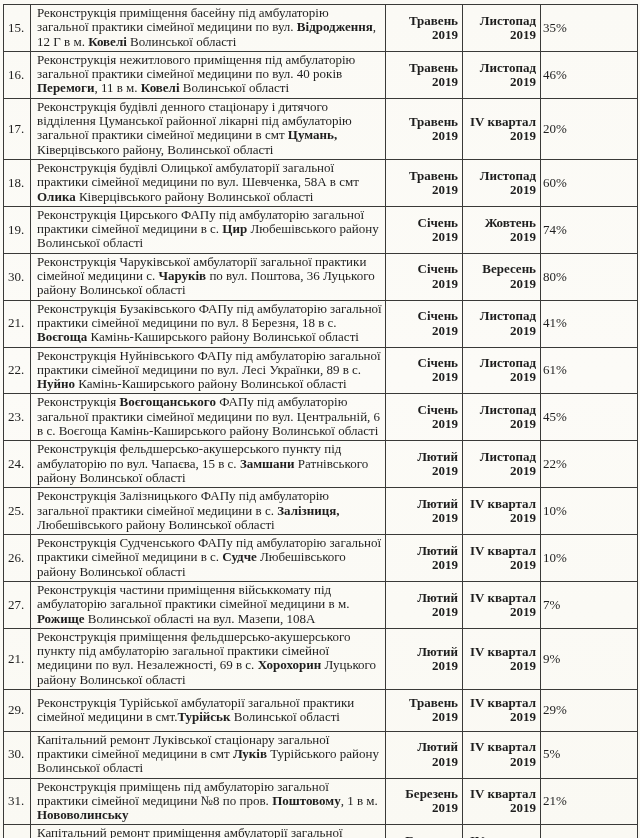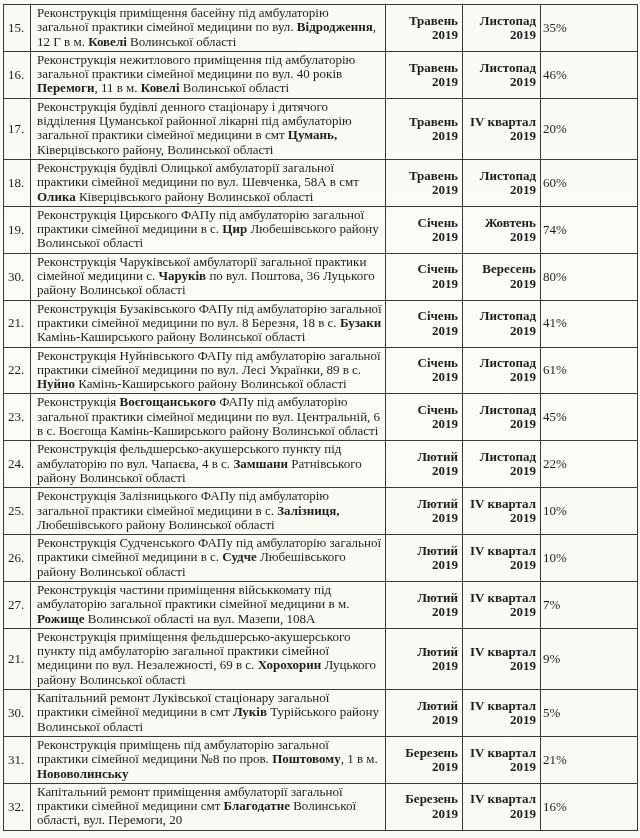--- a/index.html
+++ b/index.html
@@ -119,21 +119,21 @@
           <td class="col-num">30.</td>
           <td class="col-desc"><span>Реконструкція Чаруківської амбулаторії загальної практики сімейної медицини с. </span><span class="bold">Чаруків</span><span> по вул. Поштова, 36 Луцького району Волинської області</span></td>
           <td class="col-date">Січень
 2019</td>
           <td class="col-date">Вересень
 2019</td>
           <td class="col-pct">80%</td>
         </tr>
         <tr>
           <td class="col-num">21.</td>
-          <td class="col-desc"><span>Реконструкція Бузаківського ФАПу під амбулаторію загальної практики сімейної медицини по вул. 8 Березня, 18 в с. </span><span class="bold">Бузаки</span><span> Камінь-Каширського району Волинської області</span></td>
+          <td class="col-desc"><span>Реконструкція Бузаківського ФАПу під амбулаторію загальної практики сімейної медицини по вул. 8 Березня, 18 в с. </span><span class="bold">Воєгоща</span><span> Камінь-Каширського району Волинської області</span></td>
           <td class="col-date">Січень
 2019</td>
           <td class="col-date">Листопад
 2019</td>
           <td class="col-pct">41%</td>
         </tr>
         <tr>
           <td class="col-num">22.</td>
           <td class="col-desc"><span>Реконструкція Нуйнівського ФАПу під амбулаторію загальної практики сімейної медицини по вул. Лесі Українки, 89 в с. </span><span class="bold">Нуйно</span><span> Камінь-Каширського району Волинської області</span></td>
           <td class="col-date">Січень
@@ -146,21 +146,21 @@
           <td class="col-num">23.</td>
           <td class="col-desc"><span>Реконструкція </span><span class="bold">Воєгощанського</span><span> ФАПу під амбулаторію загальної практики сімейної медицини по вул. Центральній, 6 в с. Воєгоща Камінь-Каширського району Волинської області</span></td>
           <td class="col-date">Січень
 2019</td>
           <td class="col-date">Листопад
 2019</td>
           <td class="col-pct">45%</td>
         </tr>
         <tr>
           <td class="col-num">24.</td>
-          <td class="col-desc"><span>Реконструкція фельдшерсько-акушерського пункту під амбулаторію по вул. Чапаєва, 4 в с. </span><span class="bold">Замшани</span><span> Ратнівського району Волинської області</span></td>
+          <td class="col-desc"><span>Реконструкція фельдшерсько-акушерського пункту під амбулаторію по вул. Чапаєва, 15 в с. </span><span class="bold">Замшани</span><span> Ратнівського району Волинської області</span></td>
           <td class="col-date">Лютий
 2019</td>
           <td class="col-date">Листопад
 2019</td>
           <td class="col-pct">22%</td>
         </tr>
         <tr>
           <td class="col-num">25.</td>
           <td class="col-desc"><span>Реконструкція Залізницького ФАПу під амбулаторію загальної практики сімейної медицини в с. </span><span class="bold">Залізниця,</span><span> Любешівського району Волинської області</span></td>
           <td class="col-date">Лютий
@@ -188,20 +188,29 @@
           <td class="col-pct">7%</td>
         </tr>
         <tr>
           <td class="col-num">21.</td>
           <td class="col-desc"><span>Реконструкція приміщення фельдшерсько-акушерського пункту під амбулаторію загальної практики сімейної медицини по вул. Незалежності, 69 в с. </span><span class="bold">Хорохорин</span><span> Луцького району Волинської області</span></td>
           <td class="col-date">Лютий
 2019</td>
           <td class="col-date">IV квартал
 2019</td>
           <td class="col-pct">9%</td>
+        </tr>
+        <tr>
+          <td class="col-num">29.</td>
+          <td class="col-desc"><span>Реконструкція Турійської амбулаторії загальної практики сімейної медицини в смт.</span><span class="bold">Турійськ</span><span> Волинської області</span></td>
+          <td class="col-date">Травень
+2019</td>
+          <td class="col-date">IV квартал
+2019</td>
+          <td class="col-pct">29%</td>
         </tr>
         <tr>
           <td class="col-num">30.</td>
           <td class="col-desc"><span>Капітальний ремонт Луківської стаціонару загальної практики сімейної медицини в смт </span><span class="bold">Луків</span><span> Турійського району Волинської області</span></td>
           <td class="col-date">Лютий
 2019</td>
           <td class="col-date">IV квартал
 2019</td>
           <td class="col-pct">5%</td>
         </tr>

